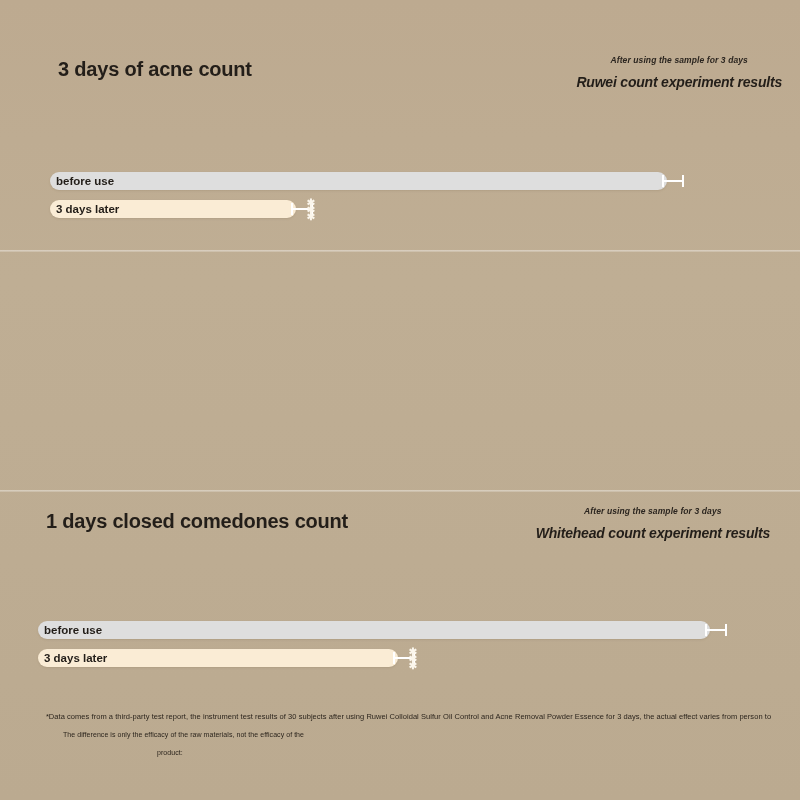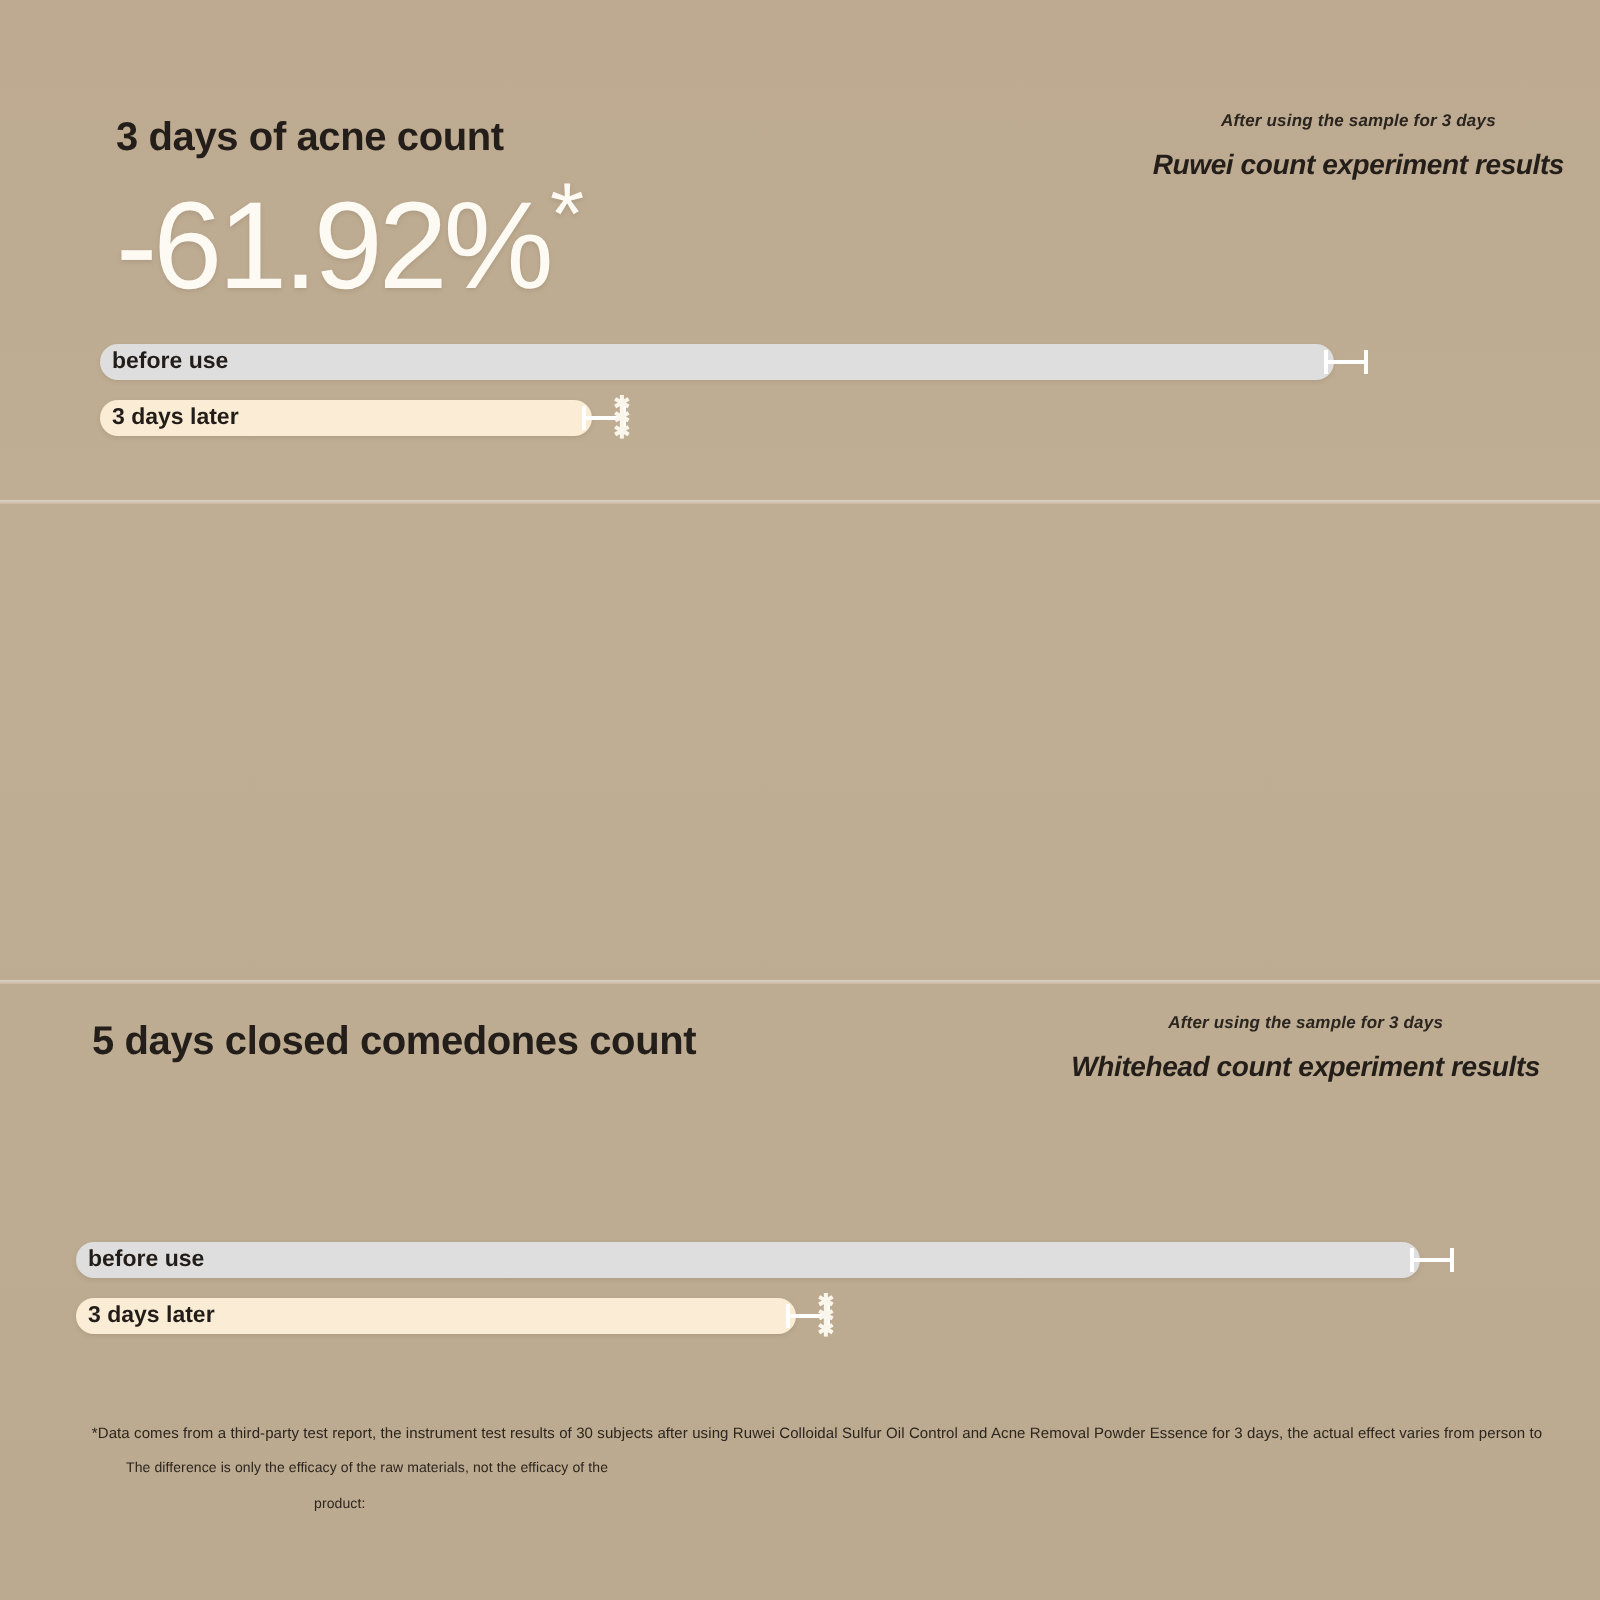--- a/index.html
+++ b/index.html
@@ -221,21 +221,20 @@
   }
 </style>
 </head>
 <body>
 
 <div class="infographic">
 
   <div class="section section-1 s1">
     <div class="headline-block">
       <div class="metric-title">3 days of acne count</div>
-      <div class="metric-value"><span>-61.92%</span><span class="star">*</span></div>
     </div>
 
     <div class="caption-block">
       <div class="caption-small">After using the sample for 3 days</div>
       <div class="caption-main">Ruwei count experiment results</div>
     </div>
 
     <div class="bars">
       <div class="bar-row">
         <div class="bar-track bar-before" style="width:617px"></div>
@@ -260,21 +259,21 @@
         </div>
         <div class="bar-label">3 days later</div>
       </div>
     </div>
   </div>
 
   <div class="divider d1"></div>
 
   <div class="section section-2 s2">
     <div class="headline-block">
-      <div class="metric-title">5 days closed comedones count</div>
+      <div class="metric-title">1 days closed comedones count</div>
     </div>
 
     <div class="caption-block">
       <div class="caption-small">After using the sample for 3 days</div>
       <div class="caption-main">Whitehead count experiment results</div>
     </div>
 
     <div class="bars">
       <div class="bar-row">
         <div class="bar-track bar-before" style="width:672px"></div>

